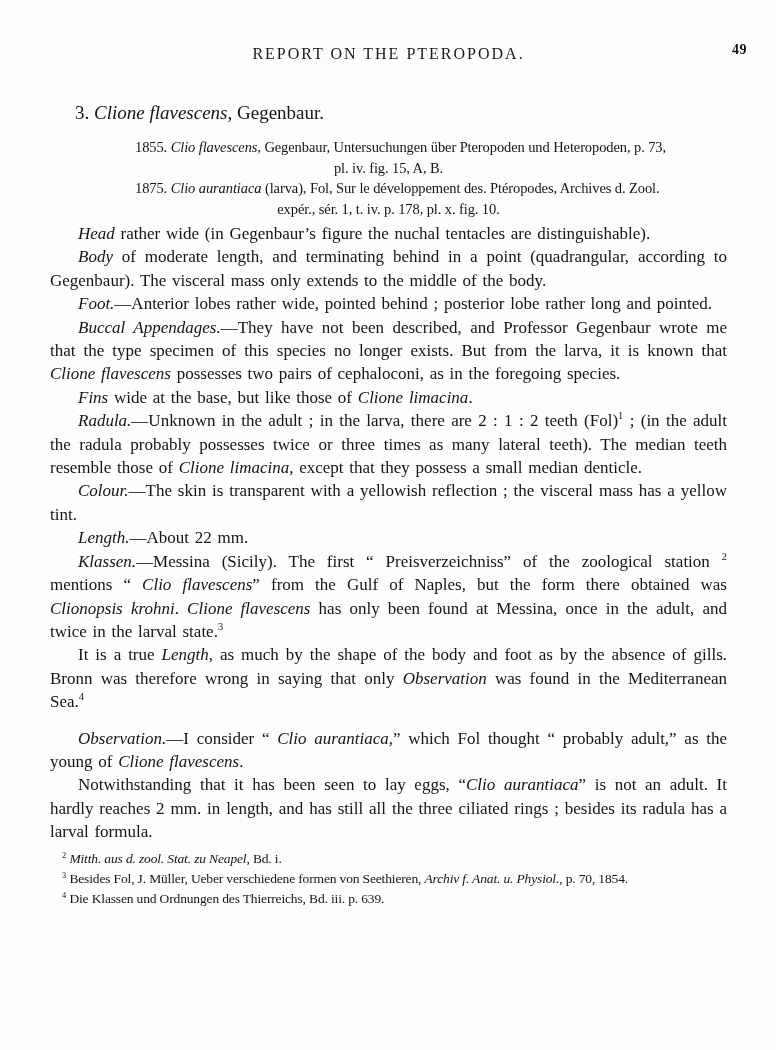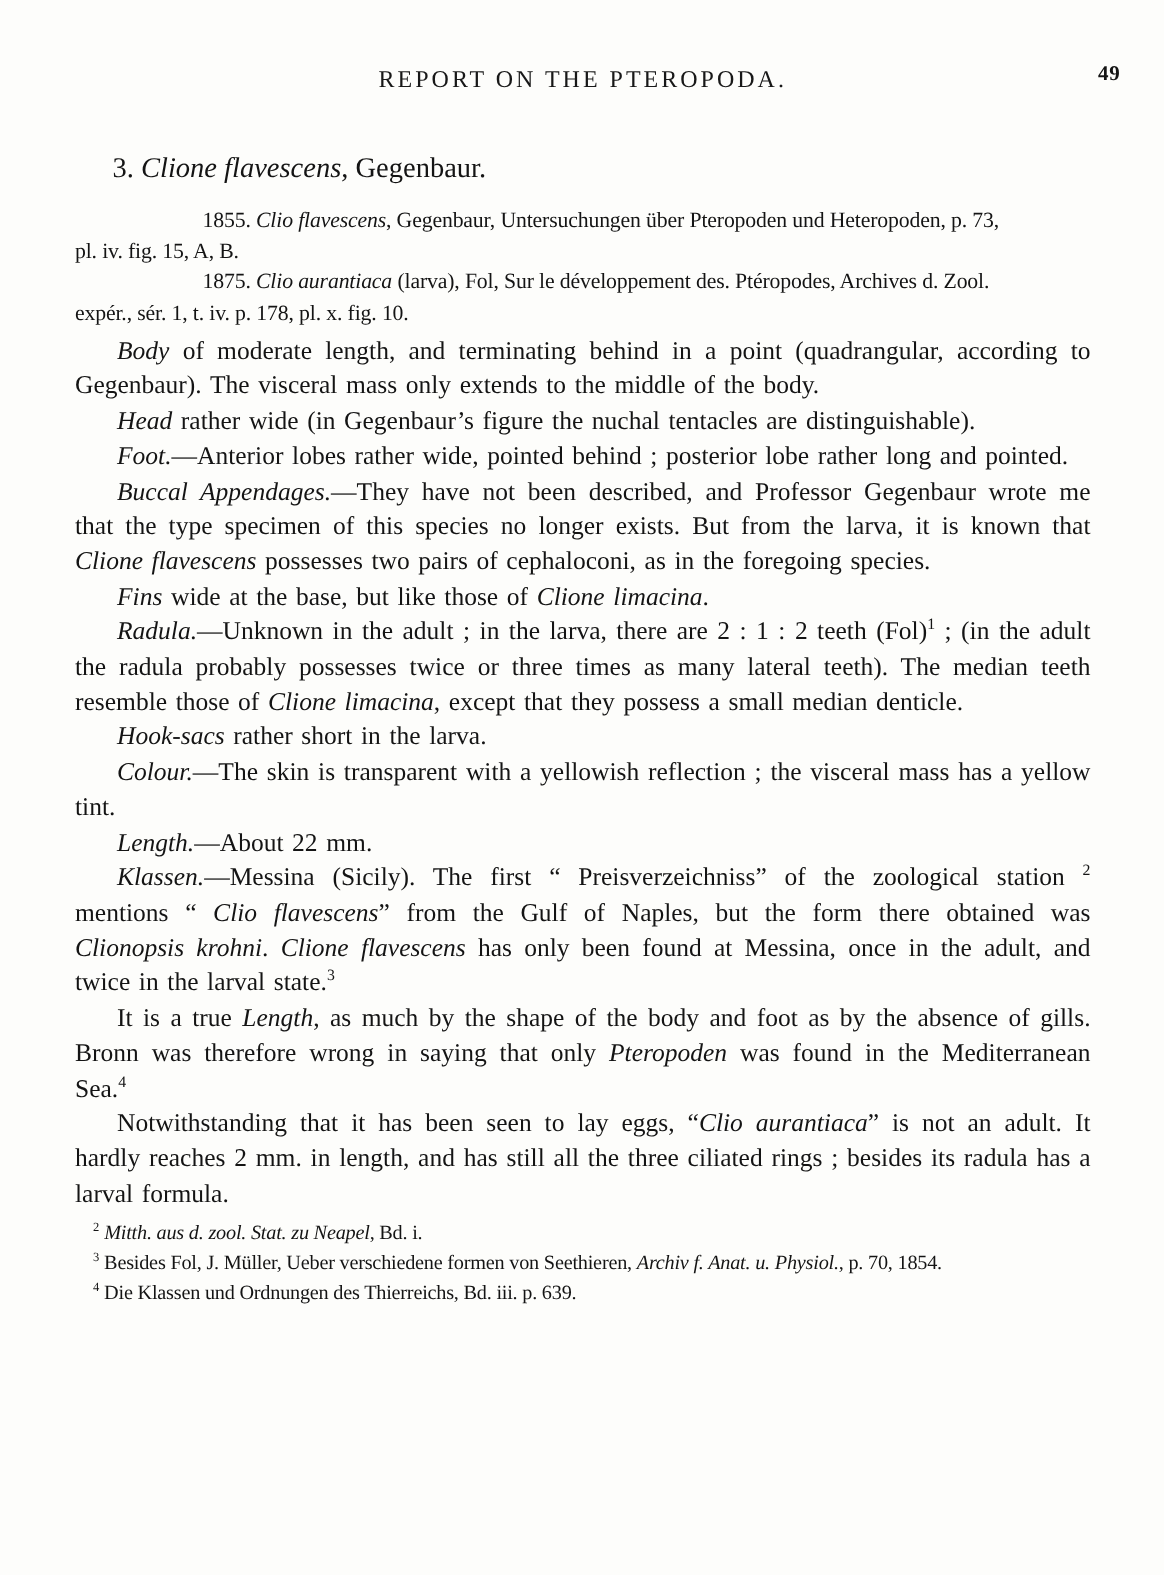--- a/index.html
+++ b/index.html
@@ -18,21 +18,21 @@
   }
   .runhead .pageno{
     position:absolute;right:-20px;top:-3px;font-size:14px;font-weight:bold;
     letter-spacing:.5px;
   }
   
   .heading{margin:34px 0 0 25px;font-size:19px;line-height:24px;}
   
   .synonymy{margin-top:12px;font-size:14.5px;line-height:20.5px;letter-spacing:-0.1px;}
   .syn-main{white-space:nowrap;padding-left:85px;}
-  .syn-cont{text-align:left;}
+  .syn-cont{text-align:center;}
   
   .bodytext{margin-top:3px;}
   .para{
     margin:0;font-size:17px;line-height:23.4px;
     text-align:justify;text-indent:28px;word-spacing:1.5px;
   }
   .para.gap{margin-top:13px;}
   sup{font-size:.62em;line-height:0;vertical-align:super;letter-spacing:0;}
   
   .footnotes{margin-top:5px;}
@@ -59,31 +59,31 @@
     <div class="syn-main">1855. <i>Clio flavescens</i>, Gegenbaur, Untersuchungen über Pteropoden und Heteropoden, p. 73,</div>
     <div class="syn-cont">pl. iv. fig. 15, A, B.</div>
   </div>
       <div class="syn-entry">
     <div class="syn-main">1875. <i>Clio aurantiaca</i> (larva), Fol, Sur le développement des. Ptéropodes, Archives d. Zool.</div>
     <div class="syn-cont">expér., sér. 1, t. iv. p. 178, pl. x. fig. 10.</div>
   </div>
     </div>
 
   <div class="bodytext">
+      <p class="para"><i>Head</i> rather wide (in Gegenbaur’s figure the nuchal tentacles are distinguishable).</p>
       <p class="para"><i>Body</i> of moderate length, and terminating behind in a point (quadrangular, according to Gegenbaur).  The visceral mass only extends to the middle of the body.</p>
-      <p class="para"><i>Head</i> rather wide (in Gegenbaur’s figure the nuchal tentacles are distinguishable).</p>
       <p class="para"><i>Foot.</i>—Anterior lobes rather wide, pointed behind ; posterior lobe rather long and pointed.</p>
       <p class="para"><i>Buccal Appendages.</i>—They have not been described, and Professor Gegenbaur wrote me that the type specimen of this species no longer exists.  But from the larva, it is known that <i>Clione flavescens</i> possesses two pairs of cephaloconi, as in the foregoing species.</p>
       <p class="para"><i>Fins</i> wide at the base, but like those of <i>Clione limacina</i>.</p>
       <p class="para"><i>Radula.</i>—Unknown in the adult ; in the larva, there are 2 : 1 : 2 teeth (Fol)<sup>1</sup> ; (in the adult the radula probably possesses twice or three  times as many lateral teeth).  The median teeth resemble those of <i>Clione limacina</i>, except that they possess a small median denticle.</p>
-      <p class="para"><i>Hook-sacs</i> rather short in the larva.</p>
       <p class="para"><i>Colour.</i>—The skin is transparent with a yellowish reflection ; the visceral mass has a yellow tint.</p>
       <p class="para"><i>Length.</i>—About 22 mm.</p>
       <p class="para"><i>Klassen.</i>—Messina (Sicily).  The first “ Preisverzeichniss” of the zoological station <sup>2</sup> mentions “ <i>Clio flavescens</i>” from the Gulf of Naples, but the form there obtained was <i>Clionopsis krohni</i>.  <i>Clione flavescens</i> has only been found at Messina, once in the adult, and twice in the larval state.<sup>3</sup></p>
-      <p class="para">It is a true <i>Length</i>, as much by the shape of the body and foot as by the absence of gills.  Bronn was therefore wrong in saying that only <i>Pteropoden</i> was found in the Mediterranean Sea.<sup>4</sup></p>
+      <p class="para">It is a true <i>Length</i>, as much by the shape of the body and foot as by the absence of gills.  Bronn was therefore wrong in saying that only <i>Observation</i> was found in the Mediterranean Sea.<sup>4</sup></p>
+      <p class="para gap"><i>Observation.</i>—I consider “ <i>Clio aurantiaca</i>,” which Fol thought “ probably adult,” as the young of <i>Clione flavescens</i>.</p>
       <p class="para">Notwithstanding that it has been seen to lay eggs, “<i>Clio aurantiaca</i>” is not an adult.  It hardly reaches 2 mm. in length, and has still all the three ciliated rings ; besides its radula has a larval formula.</p>
     </div>
 
   <div class="footnotes">
       <p class="fn"><sup>2</sup> <i>Mitth. aus d. zool. Stat. zu Neapel</i>, Bd. i.</p>
       <p class="fn"><sup>3</sup> Besides Fol, J. Müller, Ueber verschiedene formen von Seethieren, <i>Archiv f. Anat. u. Physiol.</i>,  p. 70, 1854.</p>
       <p class="fn"><sup>4</sup> Die Klassen und Ordnungen des Thierreichs, Bd. iii. p. 639.</p>
     </div>
 
 </div>

